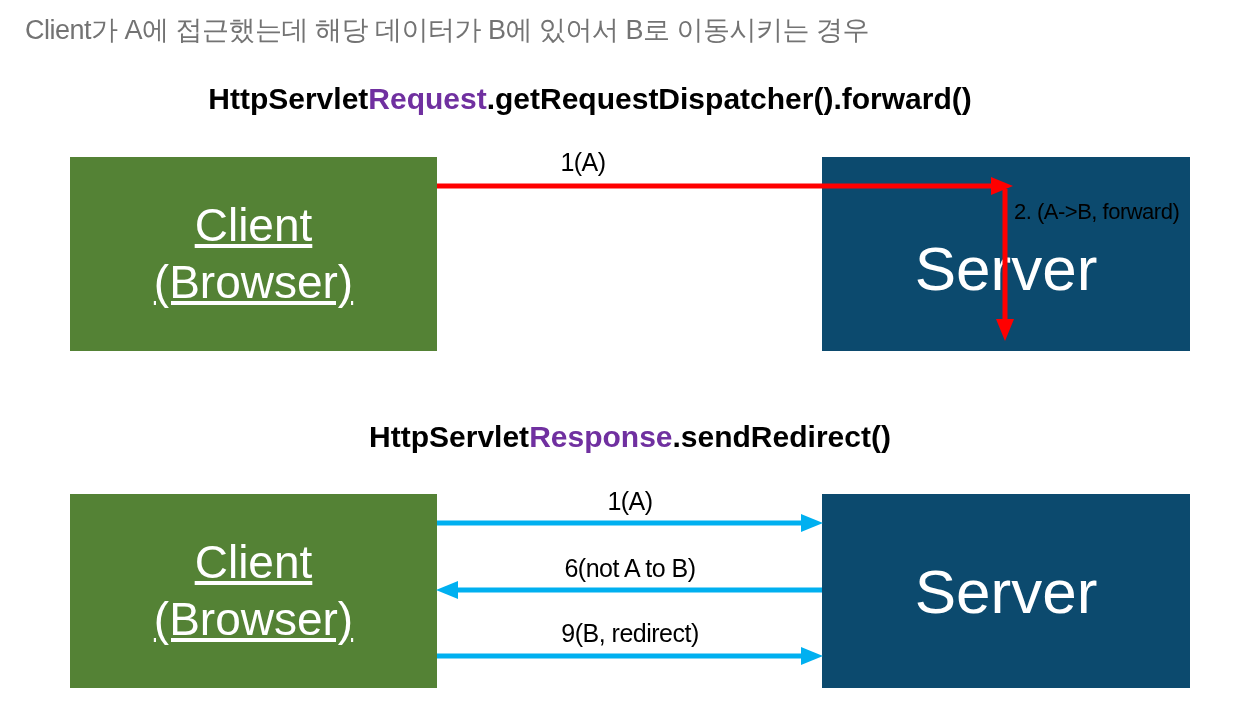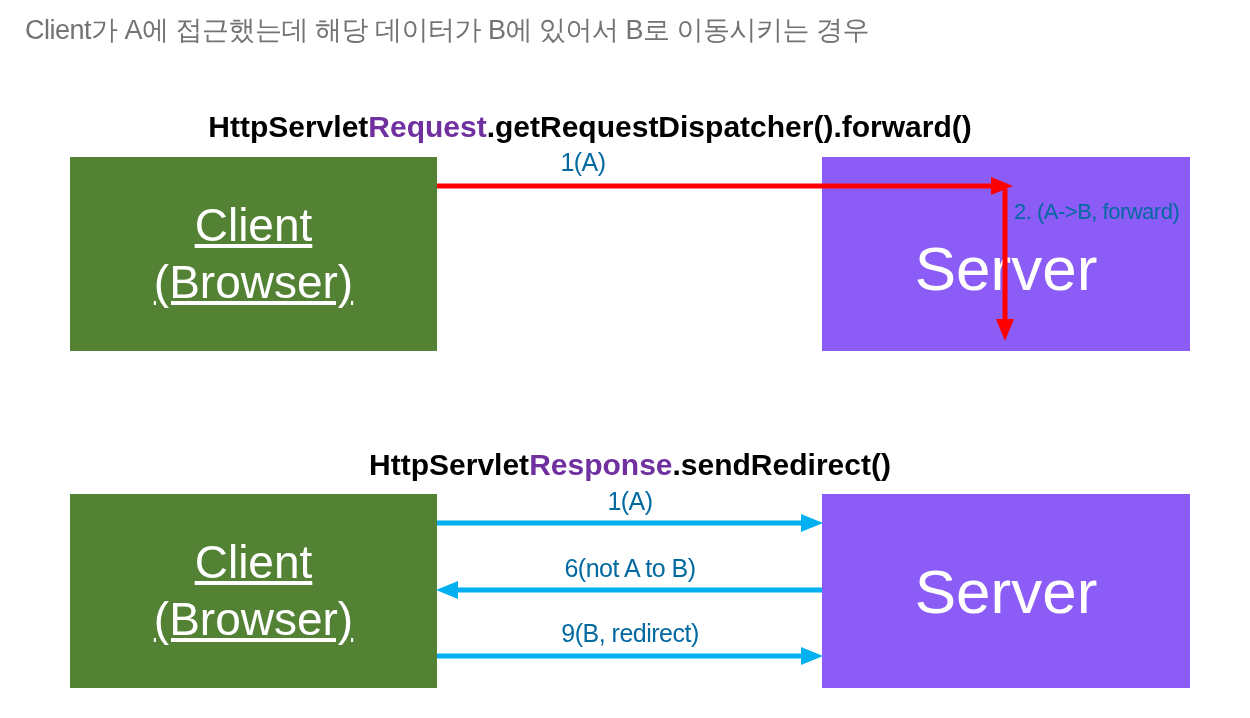--- a/index.html
+++ b/index.html
@@ -20,53 +20,52 @@
     color: #737373;
     white-space: nowrap;
   }
   .section-heading {
     position: absolute;
     text-align: center;
     font-size: 30px;
     font-weight: bold;
     color: #000000;
     white-space: nowrap;
-    margin-top: 28px;
   }
   .heading-forward { top: 82px; left: 0; width: 1180px; }
   .heading-redirect { top: 420px; left: 0; width: 1260px; }
   .hl-purple { color: #7030A0; }
   .box {
     position: absolute;
     display: flex;
     flex-direction: column;
     justify-content: center;
     align-items: center;
     color: #ffffff;
     text-align: center;
   }
   .box-green { background: #548235; text-decoration: underline; }
-  .box-orange { background: #8b5cf6; }
+  .box-orange { background: #0c4a6e; }
   .client-box { left: 70px; width: 367px; height: 194px; }
   .server-box { left: 822px; width: 368px; height: 194px; }
   .row1 { top: 157px; }
   .row2 { top: 494px; }
   .client-text { font-size: 46px; line-height: 1.25; font-weight: normal; }
   .server-text { font-size: 62px; font-weight: normal; }
   .server-row1-pad { padding-top: 28px; }
   .svg-layer {
     position: absolute;
     left: 0; top: 0;
     width: 1250px; height: 718px;
     pointer-events: none;
   }
   .arrow-label {
     position: absolute;
     font-size: 25px;
-    color: #0369a1;
+    color: #000000;
     white-space: nowrap;
     letter-spacing: -0.5px;
   }
   .centerx { transform: translateX(-50%); }
   .lbl-fwd-1 { left: 583px; top: 148px; }
   .lbl-fwd-2 { left: 1014px; top: 199px; font-size: 22px; }
   .lbl-rd-1 { left: 630px; top: 487px; }
   .lbl-rd-2 { left: 630px; top: 554px; }
   .lbl-rd-3 { left: 630px; top: 619px; }
 </style>

